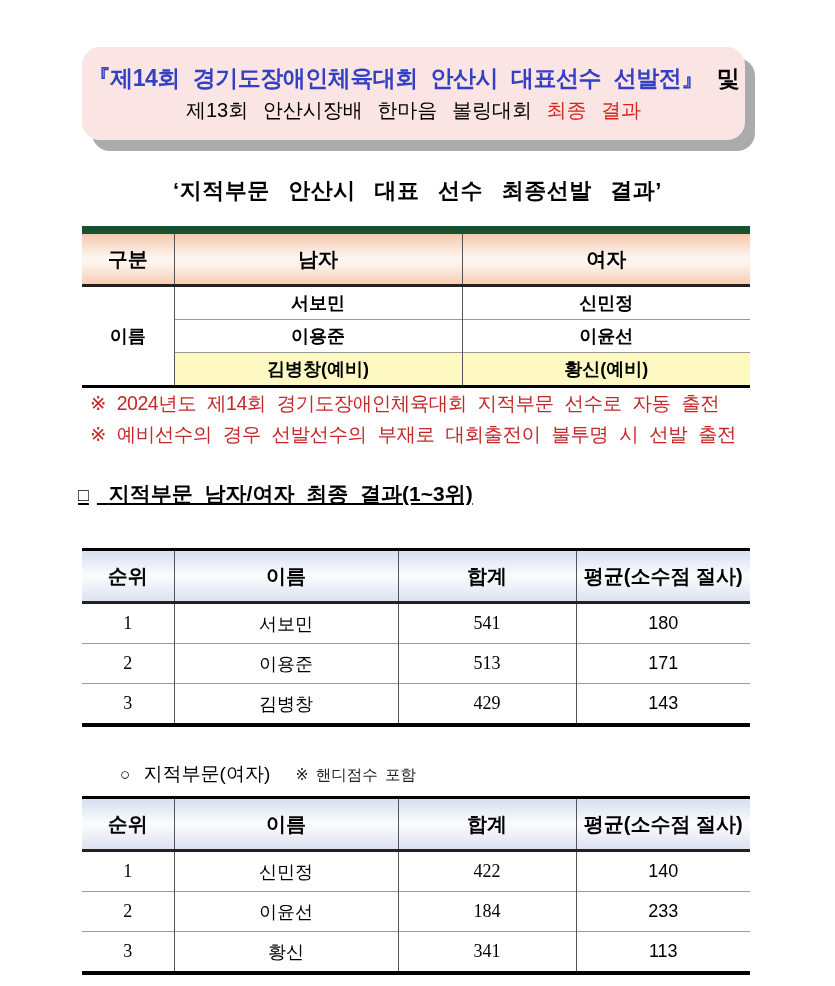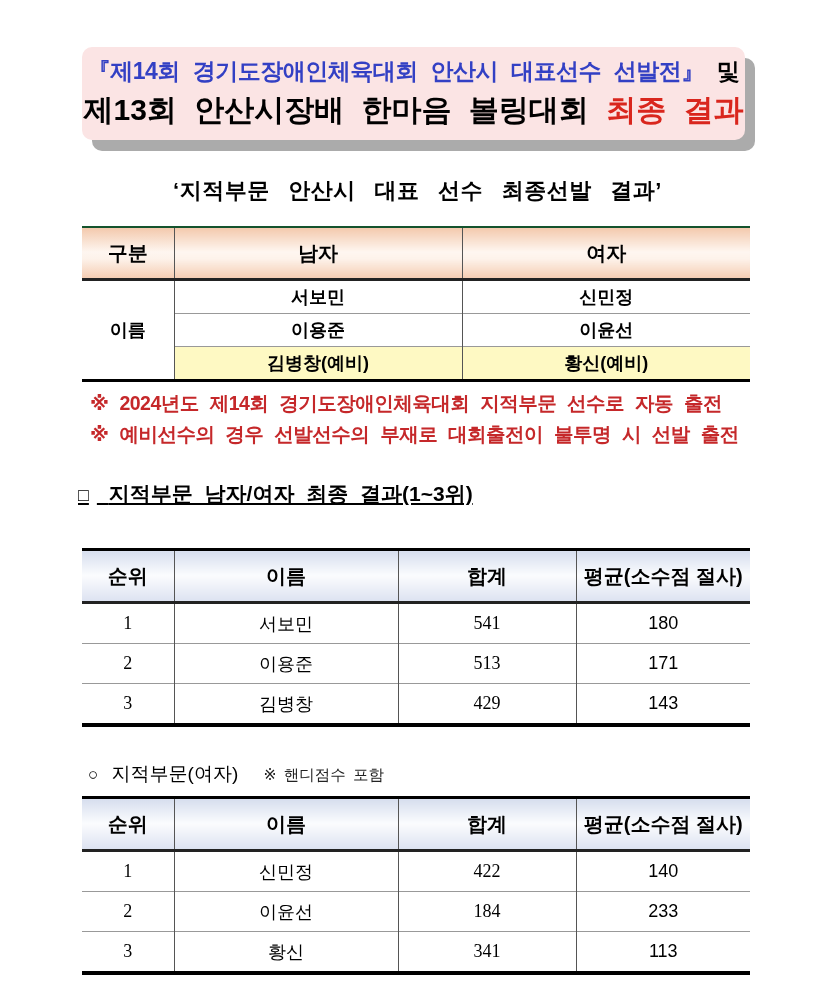--- a/index.html
+++ b/index.html
@@ -10,77 +10,77 @@
   .page{
     position:relative;
     width:835px;height:986px;
     background:#fff;
     overflow:hidden;
   }
 
   
   .banner{
     position:absolute;left:82px;top:47px;width:663px;height:93px;
-    background:#fbe4e4;border-radius:10px;
+    background:#fbe4e4;border-radius:18px;
     box-shadow:10px 11px 0 #ababab;
     display:flex;flex-direction:column;justify-content:center;align-items:center;
     gap:3px;
   }
   .banner-line1{font-size:23px;font-weight:800;letter-spacing:-0.5px;word-spacing:7px;white-space:nowrap;}
   .banner-line1 .blue{color:#3340c4;}
-  .banner-line2{font-size:30px;font-weight:700;letter-spacing:0;word-spacing:9px;white-space:nowrap;}
+  .banner-line2{font-size:20px;font-weight:400;letter-spacing:0;word-spacing:9px;white-space:nowrap;}
   .banner-line2 .red{color:#d9261d;}
 
   
   .doc-title{
     position:absolute;left:0;top:176px;width:835px;
     text-align:center;font-size:22px;font-weight:800;
     letter-spacing:0.5px;word-spacing:12px;white-space:nowrap;
   }
 
   
   table{border-collapse:collapse;table-layout:fixed;text-align:center;}
   td,th{padding:0;vertical-align:middle;}
 
   
   .t1{
     position:absolute;left:82px;top:226px;width:668px;
-    border-top:2px solid #14532d;border-bottom:3px solid #000;
+    border-top:8px solid #14532d;border-bottom:3px solid #000;
     font-weight:700;
   }
   .t1 th{
     height:50px;font-size:20px;font-weight:700;
     background:linear-gradient(180deg,#f3c9ad 0%,#fef6f0 48%,#fdf2ea 62%,#f5cdb3 100%);
     border-bottom:3px solid #222;
   }
   .t1 td{height:32px;font-size:18px;border-top:1px solid #999;}
   .t1 tbody tr:first-child td{border-top:none;}
   .t1 th:not(:last-child),.t1 td:not(:last-child){border-right:1px solid #555;}
   .t1 td.rowlabel{border-right:1px solid #555;background:#fff;}
   .t1 tr.grey td{background:#fef9c3;}
 
   
   .notes{
     position:absolute;left:90px;top:388px;
-    color:#c5282a;font-size:19.5px;font-weight:700;
+    color:#c5282a;font-size:19.5px;font-weight:400;
     line-height:31px;letter-spacing:-0.5px;word-spacing:6px;white-space:nowrap;
   }
 
   
   .sec-heading{
     position:absolute;left:78px;top:480px;
     font-size:21px;font-weight:800;word-spacing:6px;white-space:nowrap;text-decoration:underline;
   }
   .sec-heading .bullet{font-size:18px;margin-right:8px;font-weight:700;}
   .subsection{
     position:absolute;left:88px;font-size:19px;font-weight:400;white-space:nowrap;
   }
   .subsection .bullet{font-size:17px;margin-right:8px;}
   .sub-men{top:514px;}
-  .sub-women{top:761px;}
+  .sub-women{top:761px;margin-left:32px;}
   .sub-note{font-size:15.5px;margin-left:20px;color:#222;word-spacing:3px;}
 
   
   .rt{
     position:absolute;left:82px;width:668px;
     border-top:3px solid #000;border-bottom:4px solid #000;
   }
   .rt th{
     height:50px;font-size:20px;font-weight:700;
     background:linear-gradient(180deg,#d7deee 0%,#fbfcfe 48%,#f4f6fb 60%,#dce2f1 100%);

